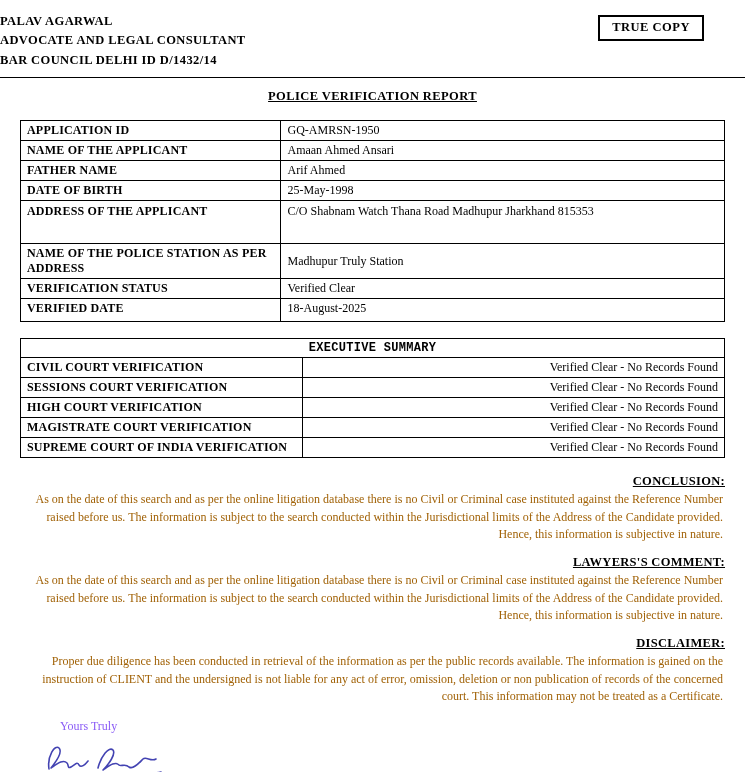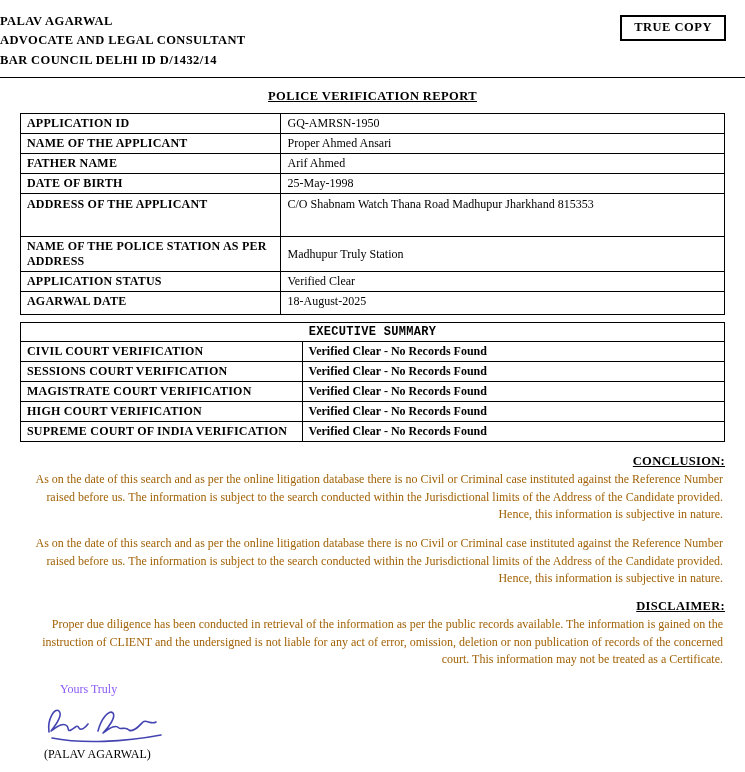--- a/index.html
+++ b/index.html
@@ -18,21 +18,21 @@
   .letterhead {
     text-align: left;
     font-weight: bold;
     font-size: 12.5px;
     letter-spacing: 0.4px;
     line-height: 1.55;
   }
   .true-copy {
     position: absolute;
     top: 15px;
-    right: 19px;
+    right: 41px;
     border: 2px solid #000;
     padding: 3px 12px 4px 12px;
     font-weight: bold;
     font-size: 12.5px;
     letter-spacing: 0.5px;
     background: #fff;
   }
   .rule {
     border-top: 1.6px solid #000;
     margin-top: 7px;
@@ -45,38 +45,38 @@
     font-weight: bold;
     text-decoration: underline;
     font-size: 12.5px;
     letter-spacing: 0.4px;
     margin: 11px 0 9px 0;
   }
 
   
   table {
     width: 705px;
-    margin: 0 auto;
+    margin: 16px auto;
     border-collapse: collapse;
     border: 1.6px solid #000;
     font-size: 12px;
   }
   td { border: 1px solid #000; padding: 2px 6px; vertical-align: middle; }
   .details td.lbl { width: 37%; font-weight: bold; letter-spacing: 0.2px; }
   .details td.val { font-weight: normal; }
   .details tr td { height: 20px; }
   .details tr.row-address td { height: 43px; vertical-align: top; padding-top: 3px; }
   .details tr.row-police td { height: 34px; }
   .details tr.row-verified-date td { height: 23px; vertical-align: top; padding-top: 2px; }
 
   .exec { margin-top: 7px; }
   .exec td { height: 19px; }
   .exec .exec-title { text-align: center; font-weight: bold; letter-spacing: 0.3px; font-family: Liberation Mono, monospace; }
   .exec td.lbl { width: 40%; font-weight: bold; letter-spacing: 0.2px; }
-  .exec td.val { font-weight: bold; text-align: left; }
+  .exec td.val { font-weight: normal; text-align: right; }
 
   
   .section { width: 705px; margin: 12px auto; text-align: right; }
   .section-heading {
     font-weight: bold;
     text-decoration: underline;
     font-size: 12.5px;
     letter-spacing: 0.3px;
     margin-top: 7px;
   }
@@ -124,83 +124,84 @@
   <div class="report-title">POLICE VERIFICATION REPORT</div>
 
   <table class="details">
     <tbody>
       <tr>
         <td class="lbl">APPLICATION ID</td>
         <td class="val">GQ-AMRSN-1950</td>
       </tr>
       <tr>
         <td class="lbl">NAME OF THE APPLICANT</td>
-        <td class="val">Proper Ahmed Ansari</td>
+        <td class="val">Amaan Ahmed Ansari</td>
       </tr>
       <tr>
         <td class="lbl">FATHER NAME</td>
         <td class="val">Arif Ahmed</td>
       </tr>
       <tr>
         <td class="lbl">DATE OF BIRTH</td>
         <td class="val">25-May-1998</td>
       </tr>
       <tr class="row-address">
         <td class="lbl">ADDRESS OF THE APPLICANT</td>
         <td class="val">C/O Shabnam Watch Thana Road Madhupur Jharkhand 815353</td>
       </tr>
       <tr class="row-police">
         <td class="lbl">NAME OF THE POLICE STATION AS PER ADDRESS</td>
         <td class="val">Madhupur Truly Station</td>
       </tr>
       <tr>
-        <td class="lbl">APPLICATION STATUS</td>
+        <td class="lbl">VERIFICATION STATUS</td>
         <td class="val">Verified Clear</td>
       </tr>
       <tr class="row-verified-date">
-        <td class="lbl">AGARWAL DATE</td>
+        <td class="lbl">VERIFIED DATE</td>
         <td class="val">18-August-2025</td>
       </tr>
     </tbody>
   </table>
 
   <table class="exec">
     <tbody>
       <tr>
         <td class="exec-title" colspan="2">EXECUTIVE SUMMARY</td>
       </tr>
       <tr>
         <td class="lbl">CIVIL COURT VERIFICATION</td>
         <td class="val">Verified Clear - No Records Found</td>
       </tr>
       <tr>
         <td class="lbl">SESSIONS COURT VERIFICATION</td>
         <td class="val">Verified Clear - No Records Found</td>
       </tr>
       <tr>
+        <td class="lbl">HIGH COURT VERIFICATION</td>
+        <td class="val">Verified Clear - No Records Found</td>
+      </tr>
+      <tr>
         <td class="lbl">MAGISTRATE COURT VERIFICATION</td>
-        <td class="val">Verified Clear - No Records Found</td>
-      </tr>
-      <tr>
-        <td class="lbl">HIGH COURT VERIFICATION</td>
         <td class="val">Verified Clear - No Records Found</td>
       </tr>
       <tr>
         <td class="lbl">SUPREME COURT OF INDIA VERIFICATION</td>
         <td class="val">Verified Clear - No Records Found</td>
       </tr>
     </tbody>
   </table>
 
   <div class="section">
     <div class="section-heading">CONCLUSION:</div>
     <div class="section-body">As on the date of this search and as per the online litigation database there is no Civil or Criminal case instituted against the Reference Number raised before us. The information is subject to the search conducted within the Jurisdictional limits of the Address of the Candidate provided. Hence, this information is subjective in nature.</div>
   </div>
 
   <div class="section gap">
+    <div class="section-heading">LAWYERS'S COMMENT:</div>
     <div class="section-body">As on the date of this search and as per the online litigation database there is no Civil or Criminal case instituted against the Reference Number raised before us. The information is subject to the search conducted within the Jurisdictional limits of the Address of the Candidate provided. Hence, this information is subjective in nature.</div>
   </div>
 
   <div class="section gap">
     <div class="section-heading">DISCLAIMER:</div>
     <div class="section-body">Proper due diligence has been conducted in retrieval of the information as per the public records available. The information is gained on the instruction of CLIENT and the undersigned is not liable for any act of error, omission, deletion or non publication of records of the concerned court. This information may not be treated as a Certificate.</div>
   </div>
 
   <div class="closing">Yours Truly</div>
 

